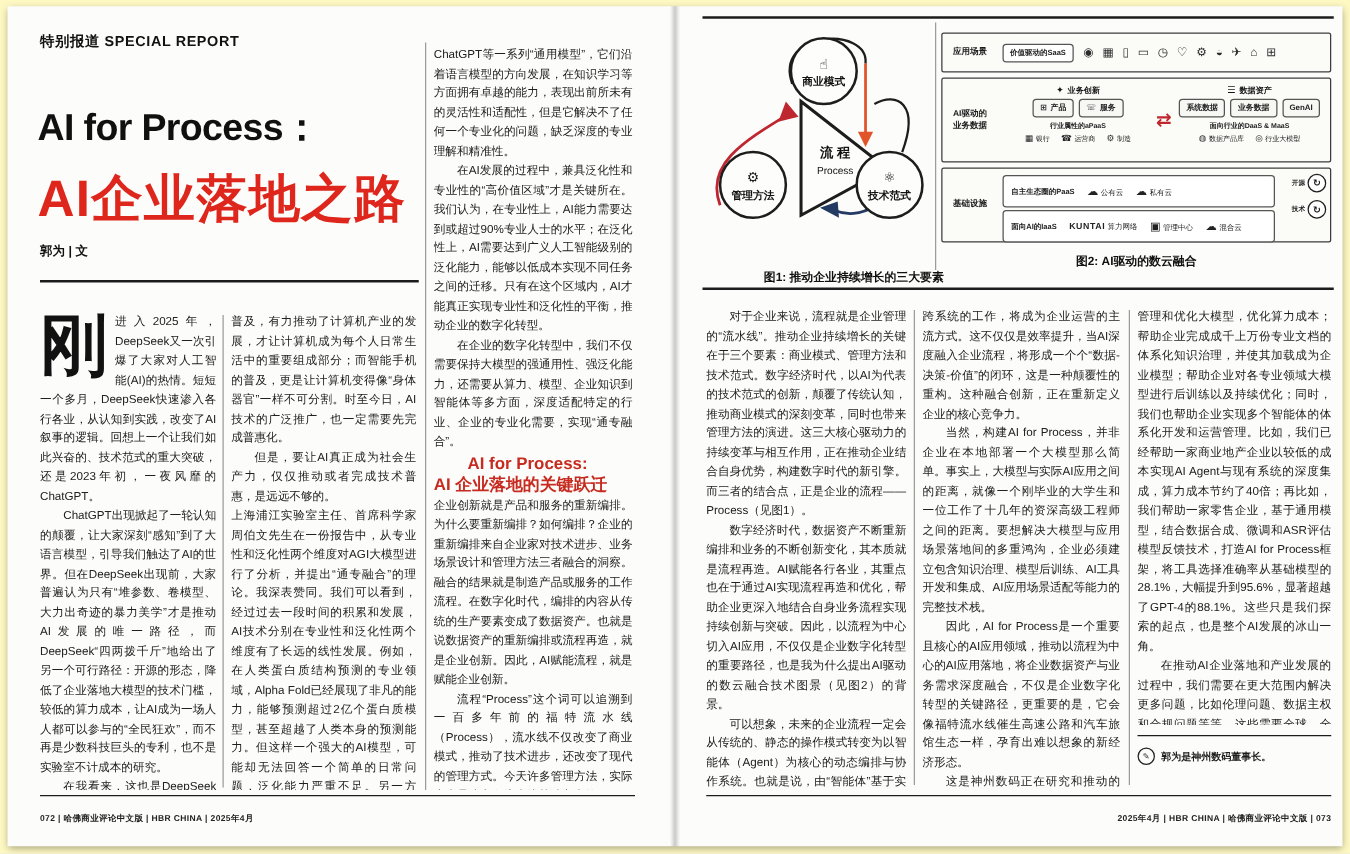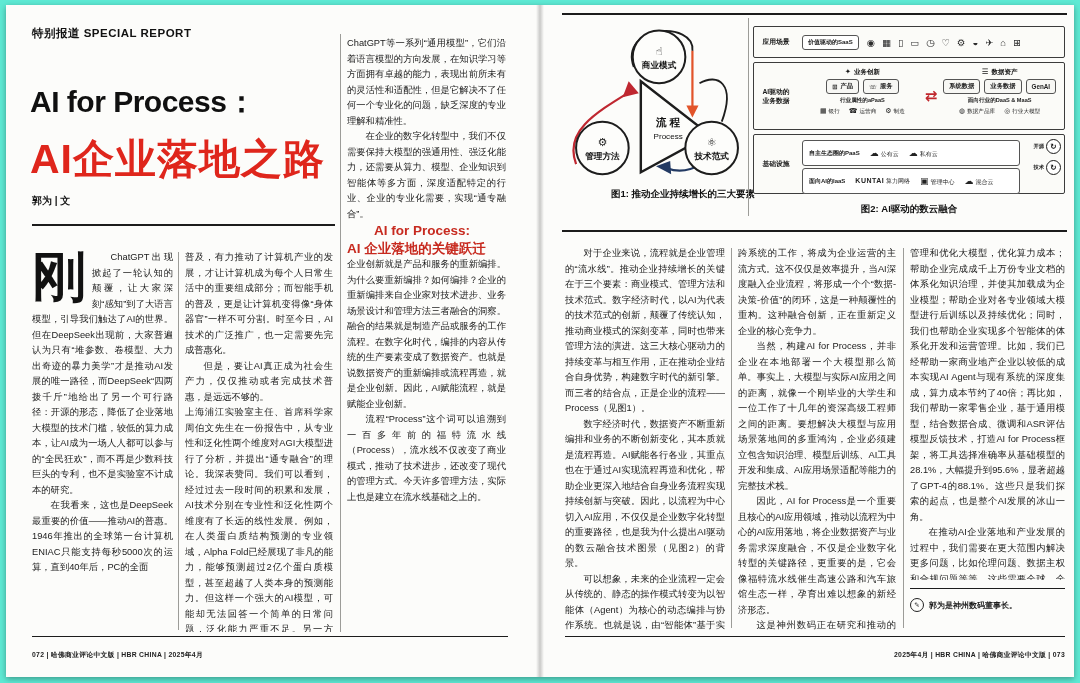--- a/index.html
+++ b/index.html
@@ -1,16 +1,16 @@
 <!DOCTYPE html>
 <html><head>
 <meta charset="utf-8">
 <style>
   html,body{margin:0;padding:0;background:#e9e7e3;font-family:"Liberation Sans","DejaVu Sans",sans-serif;}
-  #stage{position:relative;width:1080px;height:683px;background:#5eead4;overflow:hidden;}
+  #stage{position:relative;width:1080px;height:683px;background:#fef9c3;overflow:hidden;}
   .sheet{position:absolute;left:6px;top:5px;width:1068px;height:672px;background:#fcfcfa;box-shadow:0 2px 6px rgba(0,0,0,.35);}
   .gutter{position:absolute;left:536px;top:5px;width:8px;height:672px;
     background:linear-gradient(90deg,rgba(0,0,0,0) 0%,rgba(0,0,0,.18) 45%,rgba(0,0,0,.18) 55%,rgba(0,0,0,0) 100%);}
   .abs{position:absolute;}
   .rule{position:absolute;background:#1c1c1c;}
   .vline{position:absolute;width:1px;background:#9c9c98;}
   .kicker{position:absolute;font-size:11.5px;font-weight:900;color:#111;letter-spacing:.5px;}
   .title1{position:absolute;font-size:30px;font-weight:900;color:#101010;letter-spacing:-.5px;}
   .title2{position:absolute;font-size:41px;font-weight:900;color:#df261c;letter-spacing:1px;}
   .byline{position:absolute;font-size:10px;font-weight:bold;color:#111;}
@@ -63,36 +63,38 @@
 
   <div class="kicker" style="left:32px;top:26px;">特别报道 SPECIAL REPORT</div>
 
   <div class="title1" style="left:30px;top:82px;">AI for Process：</div>
   <div class="title2" style="left:30px;top:132px;">AI企业落地之路</div>
   <div class="byline" style="left:32px;top:194px;">郭为 | 文</div>
   <div class="rule" style="left:32px;top:224px;width:303px;height:2px;"></div>
 
   <div class="col" style="left:32px;top:250px;width:141px;height:382px;">
     <span class="dropcap">刚</span>
+    <p class="noind">进入2025年，DeepSeek又一次引爆了大家对人工智能(AI)的热情。短短一个多月，DeepSeek快速渗入各行各业，从认知到实践，改变了AI叙事的逻辑。回想上一个让我们如此兴奋的、技术范式的重大突破，还是2023年初，一夜风靡的ChatGPT。</p>
     <p>ChatGPT出现掀起了一轮认知的颠覆，让大家深刻“感知”到了大语言模型，引导我们触达了AI的世界。但在DeepSeek出现前，大家普遍认为只有“堆参数、卷模型、大力出奇迹的暴力美学”才是推动AI发展的唯一路径，而DeepSeek“四两拨千斤”地给出了另一个可行路径：开源的形态，降低了企业落地大模型的技术门槛，较低的算力成本，让AI成为一场人人都可以参与的“全民狂欢”，而不再是少数科技巨头的专利，也不是实验室不计成本的研究。</p>
     <p>在我看来，这也是DeepSeek最重要的价值——推动AI的普惠。1946年推出的全球第一台计算机ENIAC只能支持每秒5000次的运算，直到40年后，PC的全面</p>
   </div>
 
   <div class="vline" style="left:178px;top:252px;height:378px;"></div>
 
   <div class="col" style="left:185px;top:250px;width:148px;height:382px;">
     <p class="noind">普及，有力推动了计算机产业的发展，才让计算机成为每个人日常生活中的重要组成部分；而智能手机的普及，更是让计算机变得像“身体器官”一样不可分割。时至今日，AI技术的广泛推广，也一定需要先完成普惠化。</p>
     <p>但是，要让AI真正成为社会生产力，仅仅推动或者完成技术普惠，是远远不够的。</p>
     <p class="noind">上海浦江实验室主任、首席科学家周伯文先生在一份报告中，从专业性和泛化性两个维度对AGI大模型进行了分析，并提出“通专融合”的理论。我深表赞同。我们可以看到，经过过去一段时间的积累和发展，AI技术分别在专业性和泛化性两个维度有了长远的线性发展。例如，在人类蛋白质结构预测的专业领域，Alpha Fold已经展现了非凡的能力，能够预测超过2亿个蛋白质模型，甚至超越了人类本身的预测能力。但这样一个强大的AI模型，可能却无法回答一个简单的日常问题，泛化能力严重不足。另一方面，例如DeepSeek、LLaMA，或是</p>
   </div>
 
   <div class="vline" style="left:340px;top:34px;height:598px;"></div>
 
   <div class="col" style="left:347px;top:36px;width:159px;height:596px;">
     <p class="noind">ChatGPT等一系列“通用模型”，它们沿着语言模型的方向发展，在知识学习等方面拥有卓越的能力，表现出前所未有的灵活性和适配性，但是它解决不了任何一个专业化的问题，缺乏深度的专业理解和精准性。</p>
+    <p>在AI发展的过程中，兼具泛化性和专业性的“高价值区域”才是关键所在。我们认为，在专业性上，AI能力需要达到或超过90%专业人士的水平；在泛化性上，AI需要达到广义人工智能级别的泛化能力，能够以低成本实现不同任务之间的迁移。只有在这个区域内，AI才能真正实现专业性和泛化性的平衡，推动企业的数字化转型。</p>
     <p>在企业的数字化转型中，我们不仅需要保持大模型的强通用性、强泛化能力，还需要从算力、模型、企业知识到智能体等多方面，深度适配特定的行业、企业的专业化需要，实现“通专融合”。</p>
     <p class="h2-red">
       <span>AI for Process:</span><br>
       <span>AI 企业落地的关键跃迁</span>
     </p>
     <p class="noind">企业创新就是产品和服务的重新编排。为什么要重新编排？如何编排？企业的重新编排来自企业家对技术进步、业务场景设计和管理方法三者融合的洞察。融合的结果就是制造产品或服务的工作流程。在数字化时代，编排的内容从传统的生产要素变成了数据资产。也就是说数据资产的重新编排或流程再造，就是企业创新。因此，AI赋能流程，就是赋能企业创新。</p>
     <p>流程“Process”这个词可以追溯到一百多年前的福特流水线（Process），流水线不仅改变了商业模式，推动了技术进步，还改变了现代的管理方式。今天许多管理方法，实际上也是建立在流水线基础之上的。</p>
   </div>
 
   <div class="rule" style="left:32px;top:636px;width:476px;height:1px;"></div>
@@ -115,21 +117,21 @@
     <circle cx="140" cy="126" r="26" fill="#fdfdfb" stroke="#1d1d1d" stroke-width="2"></circle>
     <text x="88" y="34" font-size="11" text-anchor="middle" fill="#1d1d1d">☝</text>
     <text x="32" y="124" font-size="11" text-anchor="middle" fill="#1d1d1d">⚙</text>
     <text x="140" y="124" font-size="11" text-anchor="middle" fill="#1d1d1d">⚛</text>
     <text x="88" y="47" font-size="8.5" font-weight="bold" text-anchor="middle" fill="#111">商业模式</text>
     <text x="32" y="137" font-size="8.5" font-weight="bold" text-anchor="middle" fill="#111">管理方法</text>
     <text x="140" y="137" font-size="8.5" font-weight="bold" text-anchor="middle" fill="#111">技术范式</text>
     <text x="97" y="104" font-size="10.5" font-weight="bold" text-anchor="middle" fill="#111">流 程</text>
     <text x="97" y="117" font-size="8" text-anchor="middle" fill="#111">Process</text>
   </svg>
-  <div class="figcap" style="left:568px;top:188px;padding-left:43px;">图1: 推动企业持续增长的三大要素</div>
+  <div class="figcap" style="left:568px;top:216px;padding-left:43px;">图1: 推动企业持续增长的三大要素</div>
 
   <div class="vline" style="left:748px;top:18px;height:198px;"></div>
 
   <div class="fig2">
 
     <div class="f2row" style="height:30px;">
       <div class="f2label">应用场景</div>
       <div class="f2content" style="display:flex;align-items:center;gap:8px;">
         <span class="saaschip">价值驱动的SaaS</span>
         <span class="f2icons">

